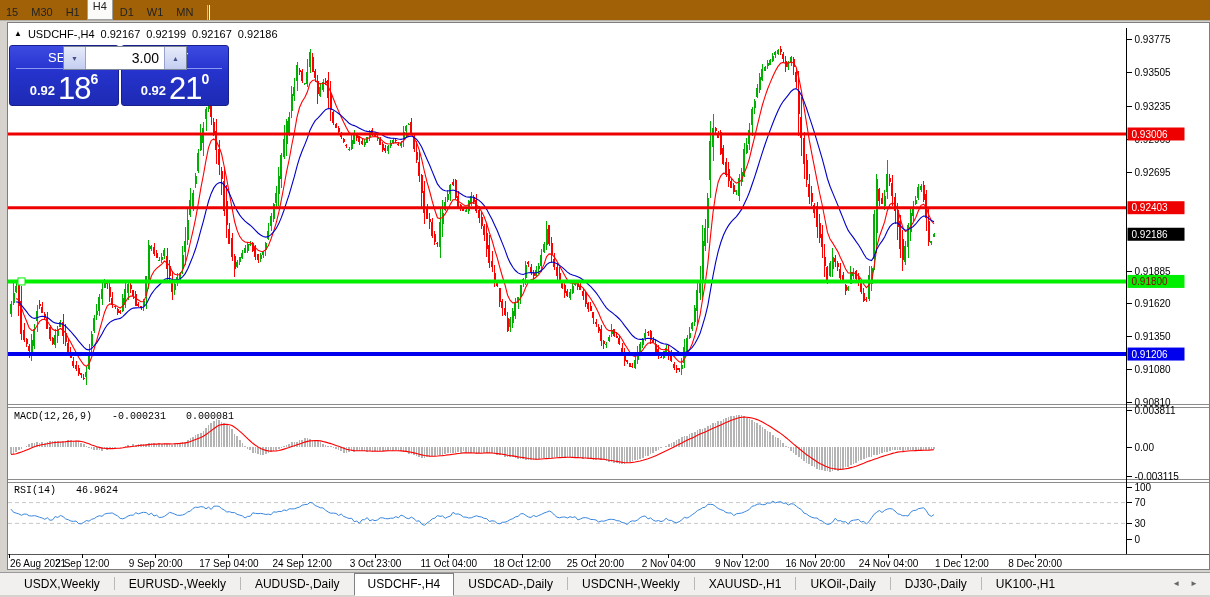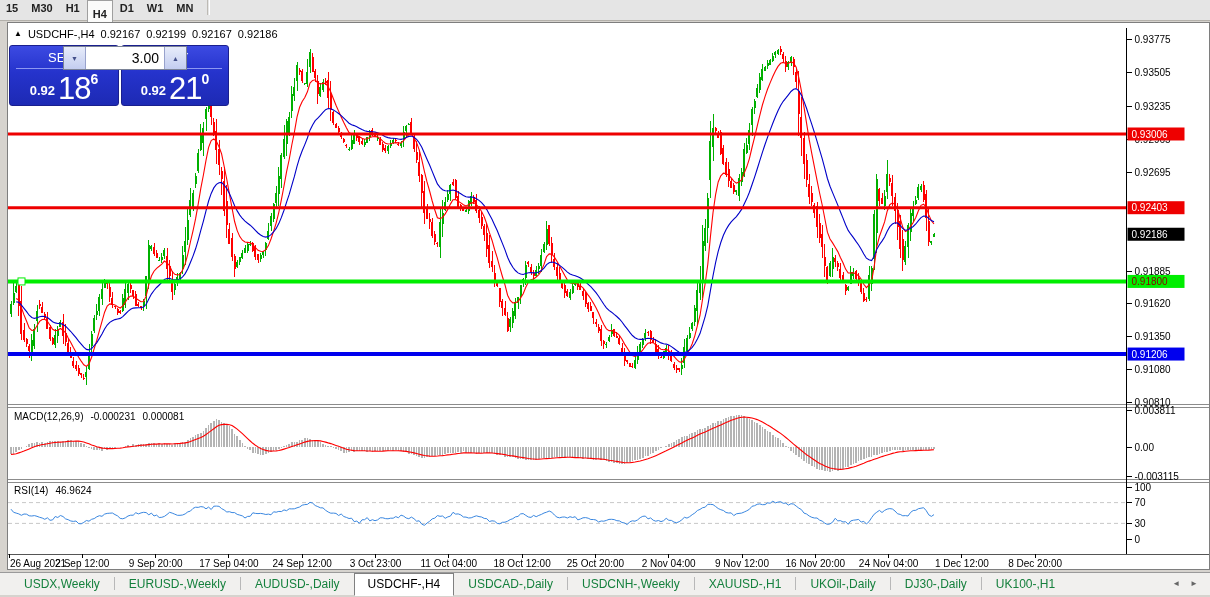--- a/index.html
+++ b/index.html
@@ -1,19 +1,19 @@
 <!DOCTYPE html>
 <html><head>
 <meta charset="utf-8">
 <style>
   html,body{margin:0;padding:0;width:1210px;height:597px;overflow:hidden;
     background:#d6d3ce;font-family:"Liberation Sans",sans-serif;position:relative;}
   
-  .toolbar{position:absolute;left:0;top:0;width:1210px;height:21px;background:#e5e5e5;
-    border-bottom:1px solid #b3b0aa;display:flex;align-items:flex-start;box-sizing:border-box;font-weight:bold;}
+  .toolbar{position:absolute;left:0;top:0;width:1210px;height:21px;background:#a16207;
+    border-bottom:1px solid #b3b0aa;display:flex;align-items:flex-end;box-sizing:border-box;}
   .tbtn{padding:2px 6px;font-size:11px;color:#222;margin-right:1px;white-space:nowrap;}
   .tbtn.active{background:#fbfbfa;border:1px solid #9f9f9f;padding:7px 5px;}
   .tsep{width:1px;height:15px;border-left:1px solid #bdbab4;border-right:1px solid #fff;margin-left:7px;}
   
   .chart-window{position:absolute;left:7px;top:22px;width:1203px;height:548px;background:#fff;
     border:1px solid #7e7e7e;box-sizing:border-box;}
   #chart-svg{position:absolute;left:0;top:0;}
   svg text{font-family:"Liberation Sans",sans-serif;}
   .title-row{position:absolute;left:6px;top:5px;font-size:11px;color:#000;display:flex;
     align-items:center;gap:6px;z-index:4;white-space:nowrap;}
@@ -31,27 +31,27 @@
   .pp{font-size:13px;font-weight:700;margin:7px 3px 7px 0;}
   .pm{font-size:31px;font-weight:500;line-height:33px;letter-spacing:-1px;text-align:center;}
   .ps{align-self:flex-start;margin-top:1px;font-size:14px;font-weight:700;}
   .tp-spin{position:absolute;left:54px;top:1px;width:124px;height:24px;background:#fff;
     border:1px solid #7a8296;display:flex;z-index:7;box-sizing:border-box;}
   .spin-btn{width:21px;background:linear-gradient(#e7ecfa,#c3cdf0);border-right:1px solid #98a2cc;
     color:#44508a;font-size:7px;display:flex;align-items:center;justify-content:center;}
   .spin-btn.up{border-right:none;border-left:1px solid #98a2cc;}
   .spin-val{flex:1;font-size:14px;color:#000;text-align:right;line-height:22px;padding-right:5px;}
   
-  .ind-label{position:absolute;left:6px;font-size:10px;color:#000;display:flex;gap:7px;z-index:4;white-space:nowrap;}
+  .ind-label{position:absolute;left:6px;font-size:10px;color:#000;display:flex;gap:20px;z-index:4;white-space:nowrap;font-family:Liberation Mono, monospace;}
   .ind-macd{top:388px;}
   .ind-rsi{top:462px;}
   
   .tabbar{position:absolute;left:0;top:572px;width:1210px;height:23px;background:#f1f0ee;
     border-top:1px solid #9a9a9a;display:flex;align-items:flex-end;box-sizing:border-box;padding-left:10px;}
-  .tab{padding:13px 14px 4px 14px;font-size:12px;color:#15803d;white-space:nowrap;}
+  .tab{padding:13px 14px 4px 14px;font-size:12px;color:#000000;white-space:nowrap;}
   .tab.active{background:#fff;border:1px solid #808080;border-bottom:1px solid #fff;color:#000;
     padding:3px 13px 4px 13px;margin-bottom:-1px;}
   .tabsep{width:1px;height:13px;background:#b8b8b8;margin:0 0 5px 0;}
   .tabarrows{margin-left:auto;display:flex;gap:10px;padding:0 12px 6px 0;}
   .tabarrow{font-size:8px;color:#666;line-height:10px;}
 </style>
 </head>
 <body>
 
 <div class="toolbar" id="toolbar">

